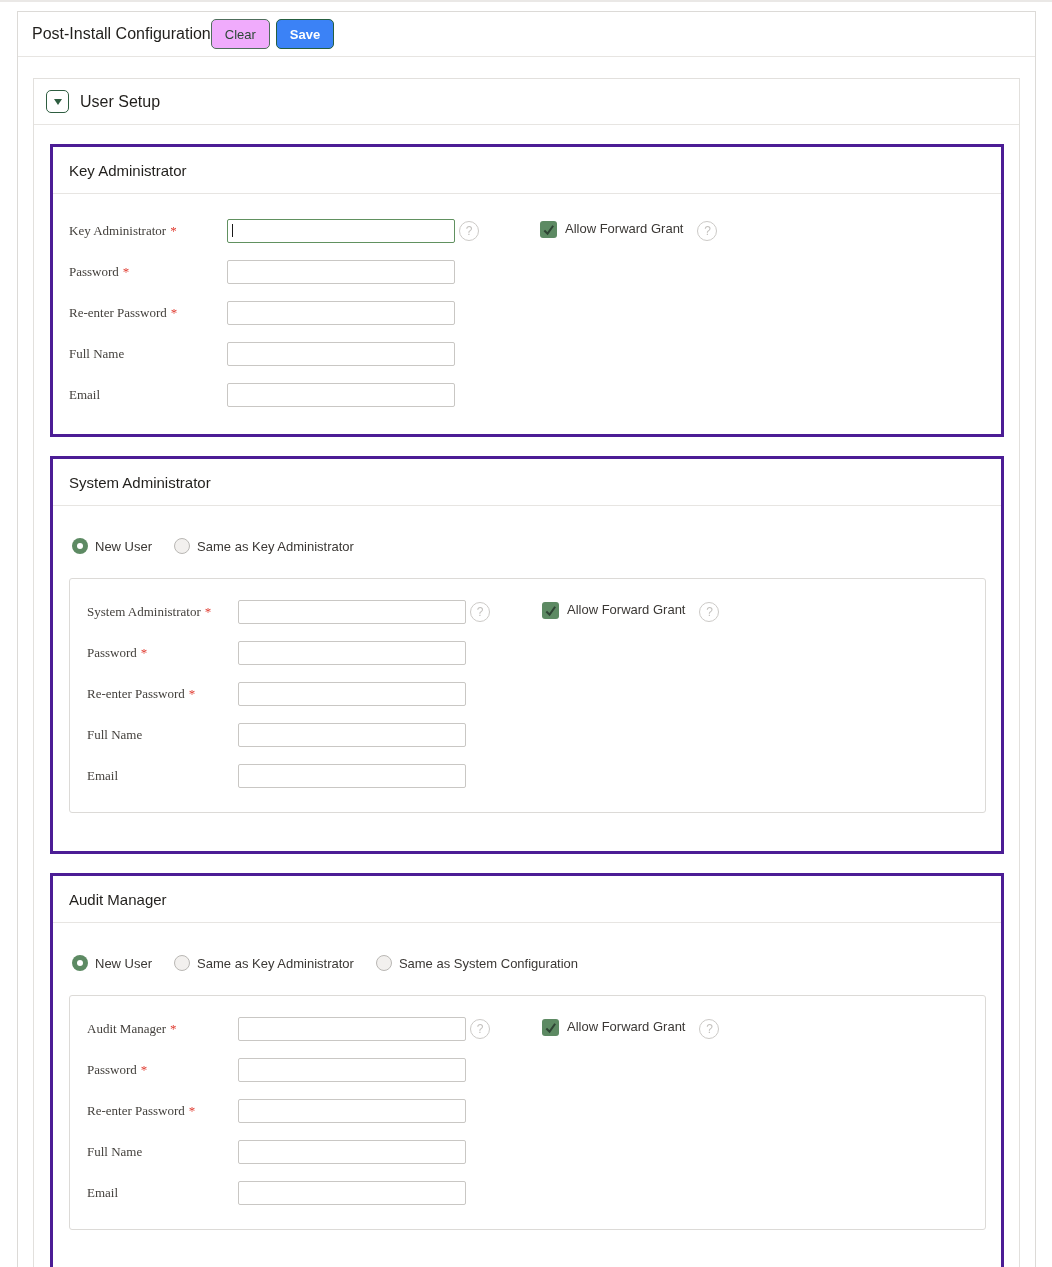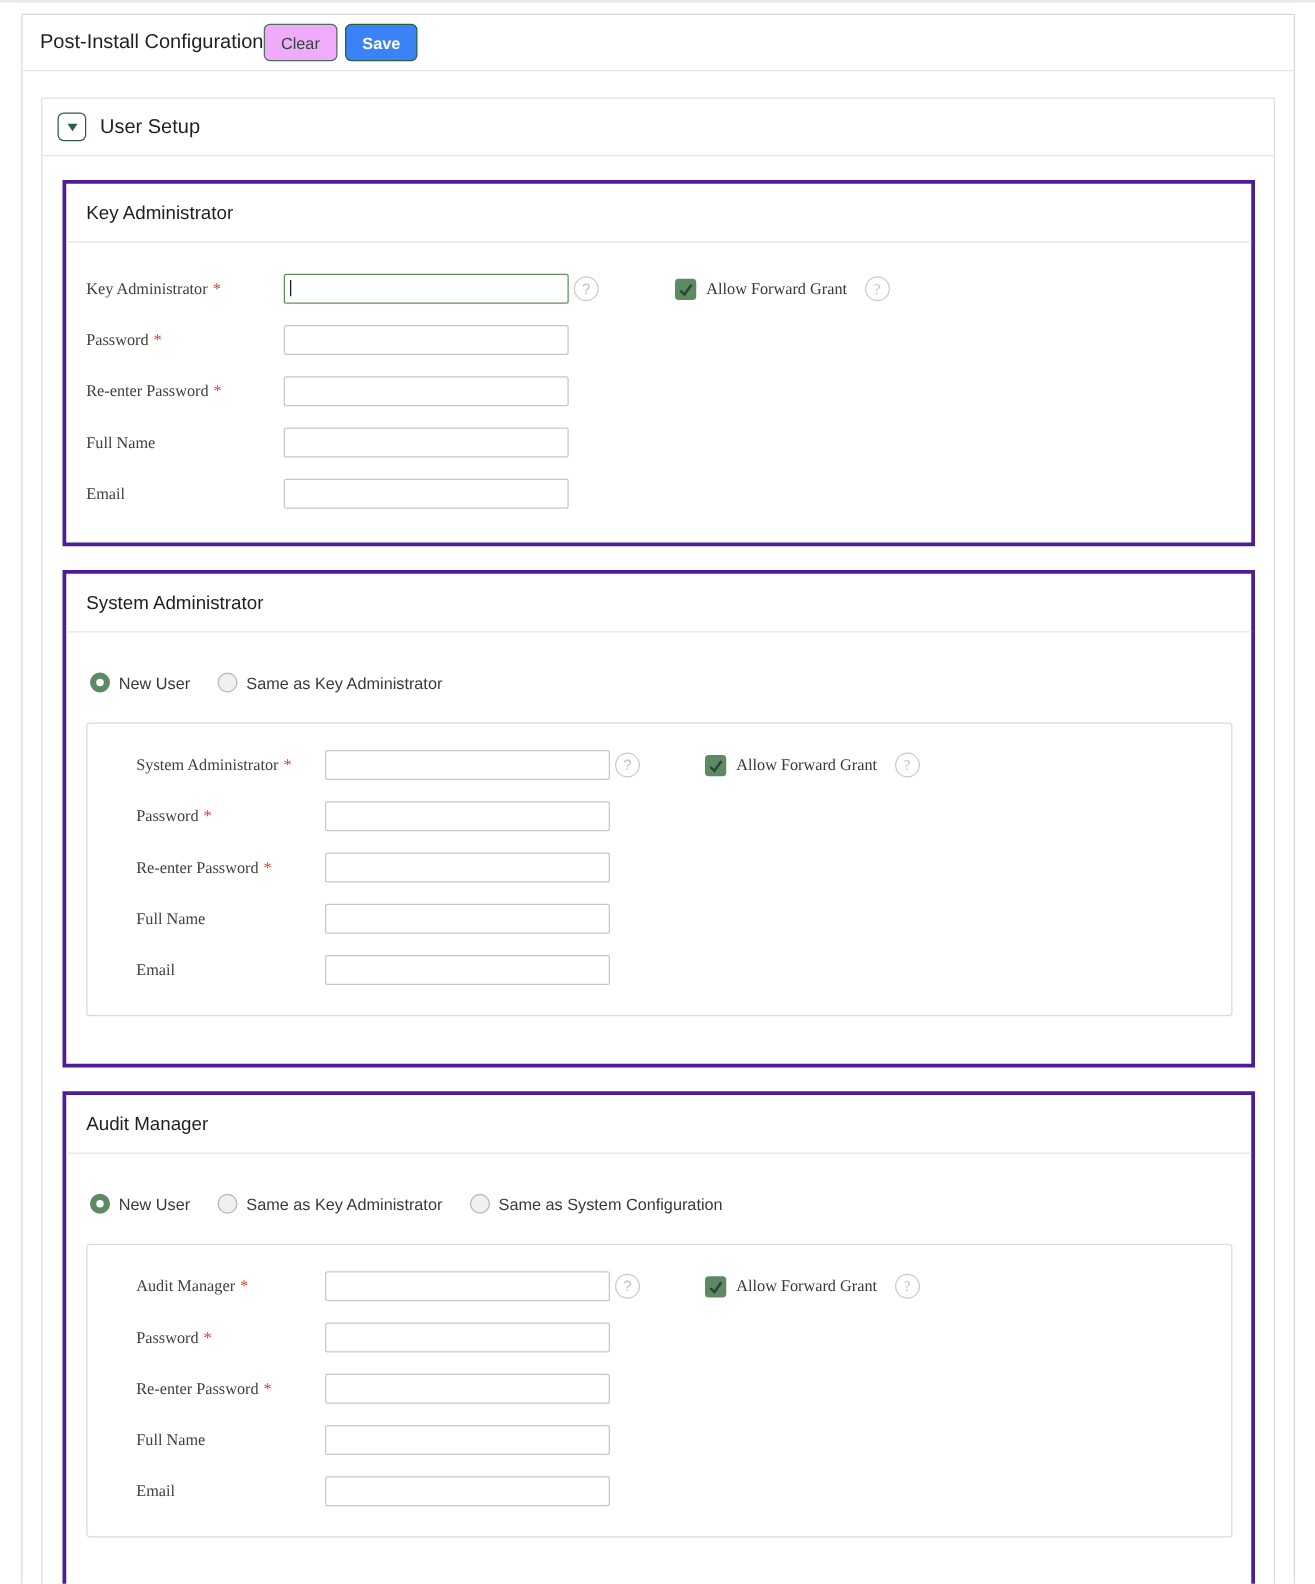--- a/index.html
+++ b/index.html
@@ -85,21 +85,21 @@
     background-position: 4px 4px;
     background-repeat: no-repeat;
   }
   .help-icon {
     width: 20px; height: 20px; flex: none;
     border: 1.5px solid #cccac7; border-radius: 50%;
     color: #c3c1be; font-size: 12px;
     display: flex; align-items: center; justify-content: center;
     margin-left: 4px; background: #fff; cursor: pointer;
   }
-  .cb-group { display: flex; align-items: center; margin-left: 61px; font-family: Liberation Serif, serif; }
+  .cb-group { display: flex; margin-left: 61px; }
   .checkbox {
     width: 17px; height: 17px; flex: none;
     border-radius: 3px; background: #5d8a63;
     display: flex; align-items: center; justify-content: center;
     cursor: pointer;
   }
   .cb-label { margin-left: 8px; font-size: 13px; color: #3b3835; }
   .cb-group .help-icon { margin-left: 14px; }
 
   .radio-row { display: flex; align-items: center; gap: 22px; margin-left: 3px; }
@@ -111,21 +111,21 @@
   }
   .radio-dot { width: 6px; height: 6px; background: #ffffff; border-radius: 50%; }
   .radio.unselected { background: #f2f0ee; border: 1px solid #b9b7b4; }
   .radio-label { font-size: 13px; color: #3b3835; }
 
   .fieldset {
     margin-top: 24px;
     border: 1px solid #dcdad7; border-radius: 3px;
     padding: 21px 15px 24px 17px;
   }
-  .fieldset .field-label { width: 151px; margin-left: 22px; }
+  .fieldset .field-label { width: 151px; }
 </style>
 </head>
 <body>
 
 <div class="outer-card">
 
   <div class="card-header">
     <div class="page-title">Post-Install Configuration</div>
     <div class="header-actions">
       <button class="btn btn-clear">Clear</button>

